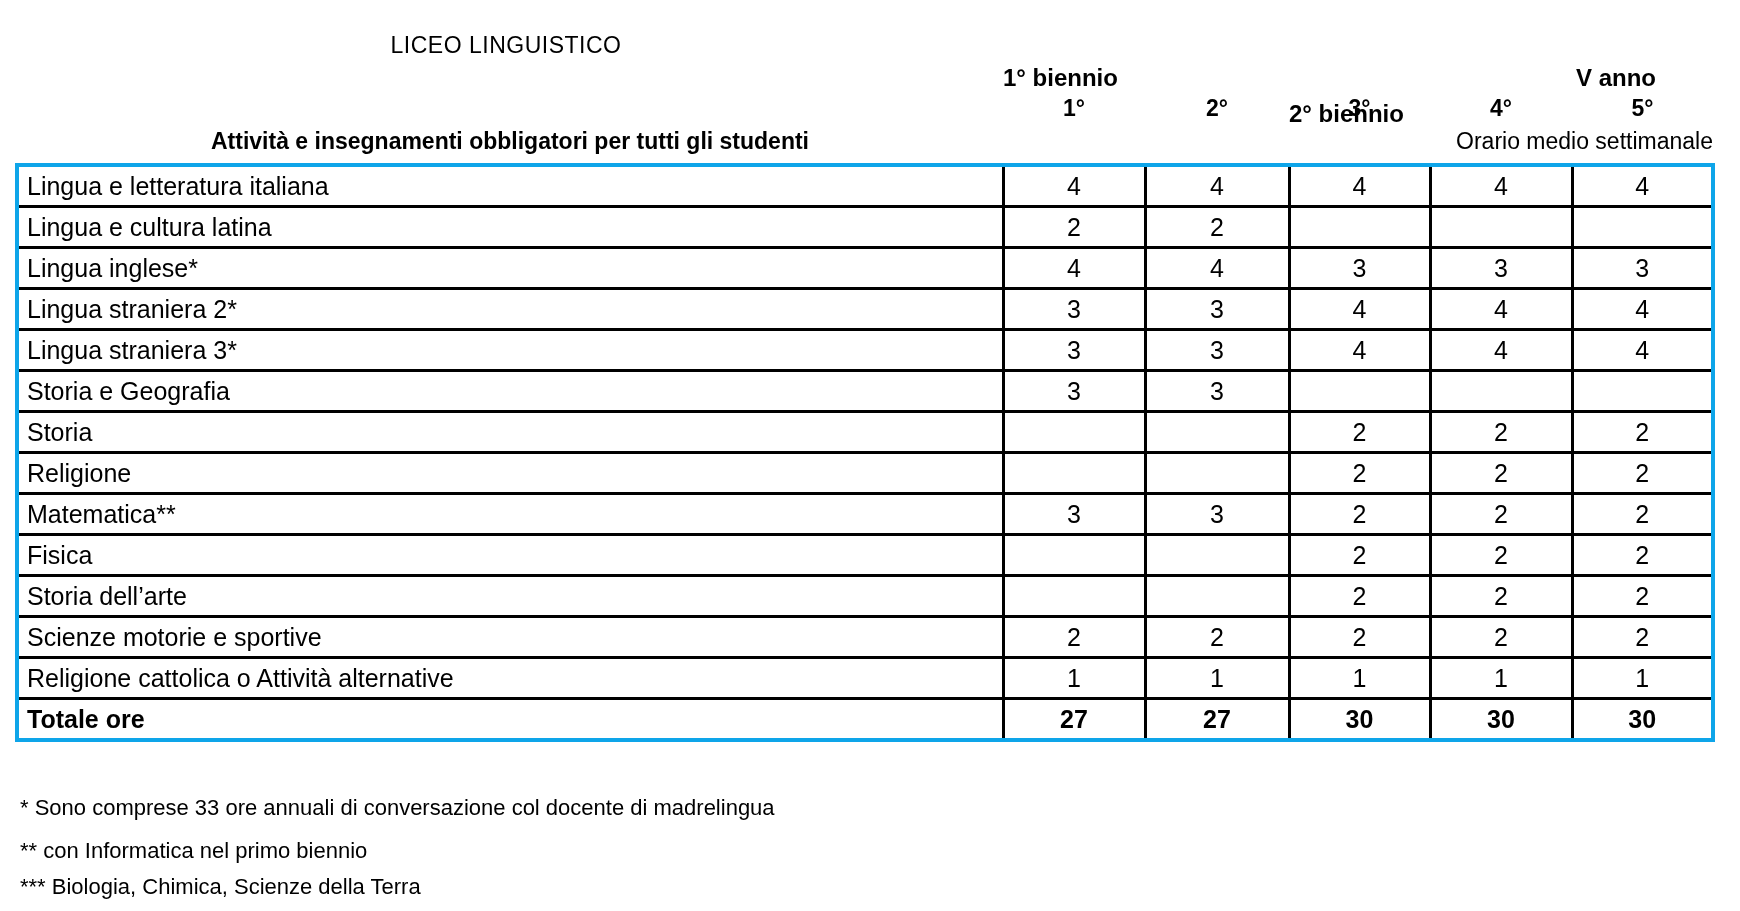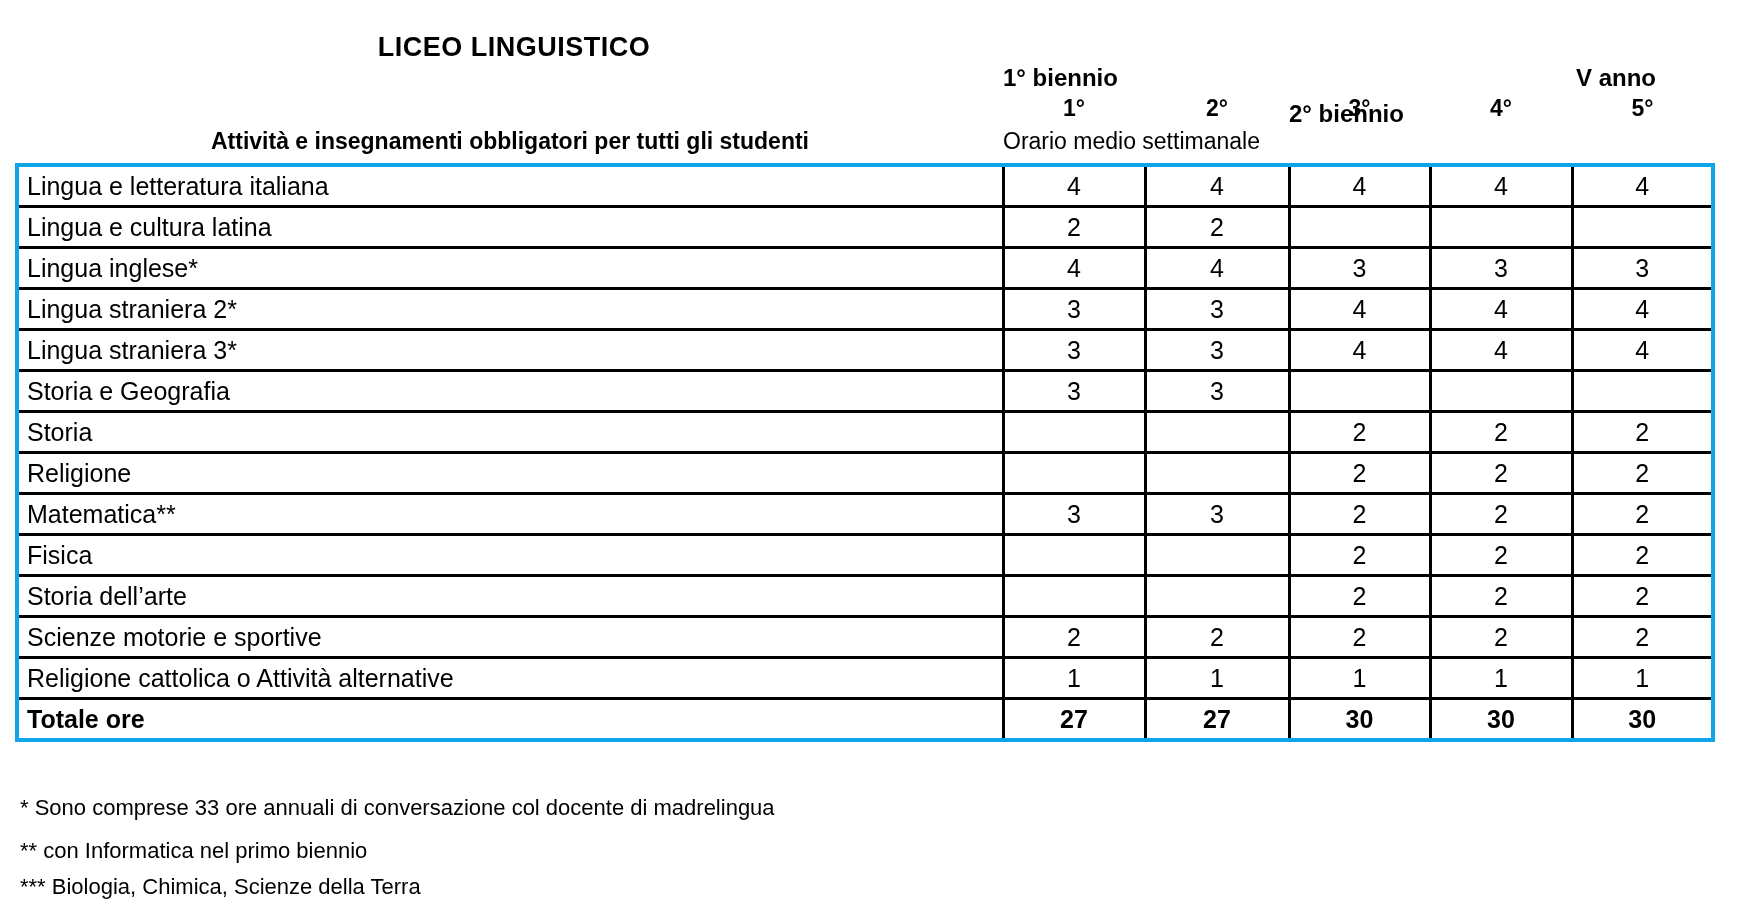--- a/index.html
+++ b/index.html
@@ -11,26 +11,26 @@
   }
   .page {
     position: relative;
     width: 1740px;
     height: 911px;
     background: #ffffff;
     overflow: hidden;
   }
   .page-title {
     position: absolute;
-    left: 21px;
+    left: 13px;
     top: 32px;
     width: 986px;
     text-align: center;
-    font-size: 27px;
-    font-weight: bold;
+    font-size: 23px;
+    font-weight: normal;
     letter-spacing: 0.5px;
   }
   .hdr-group {
     position: absolute;
     top: 64px;
     font-size: 24px;
     font-weight: bold;
   }
   .hg-1 { left: 1003px; width: 286px; }
   .hg-2 { left: 1289px; width: 283px; margin-top: 36px; }
@@ -54,21 +54,21 @@
     width: 986px;
     text-align: center;
     font-size: 23px;
     font-weight: bold;
   }
   .hdr-schedule {
     position: absolute;
     left: 1003px;
     top: 128px;
     width: 710px;
-    text-align: left;
+    text-align: right;
     font-size: 23px;
     font-weight: normal;
   }
   table.curriculum {
     position: absolute;
     left: 15px;
     top: 163px;
     width: 1698px;
     border-collapse: collapse;
     table-layout: fixed;

